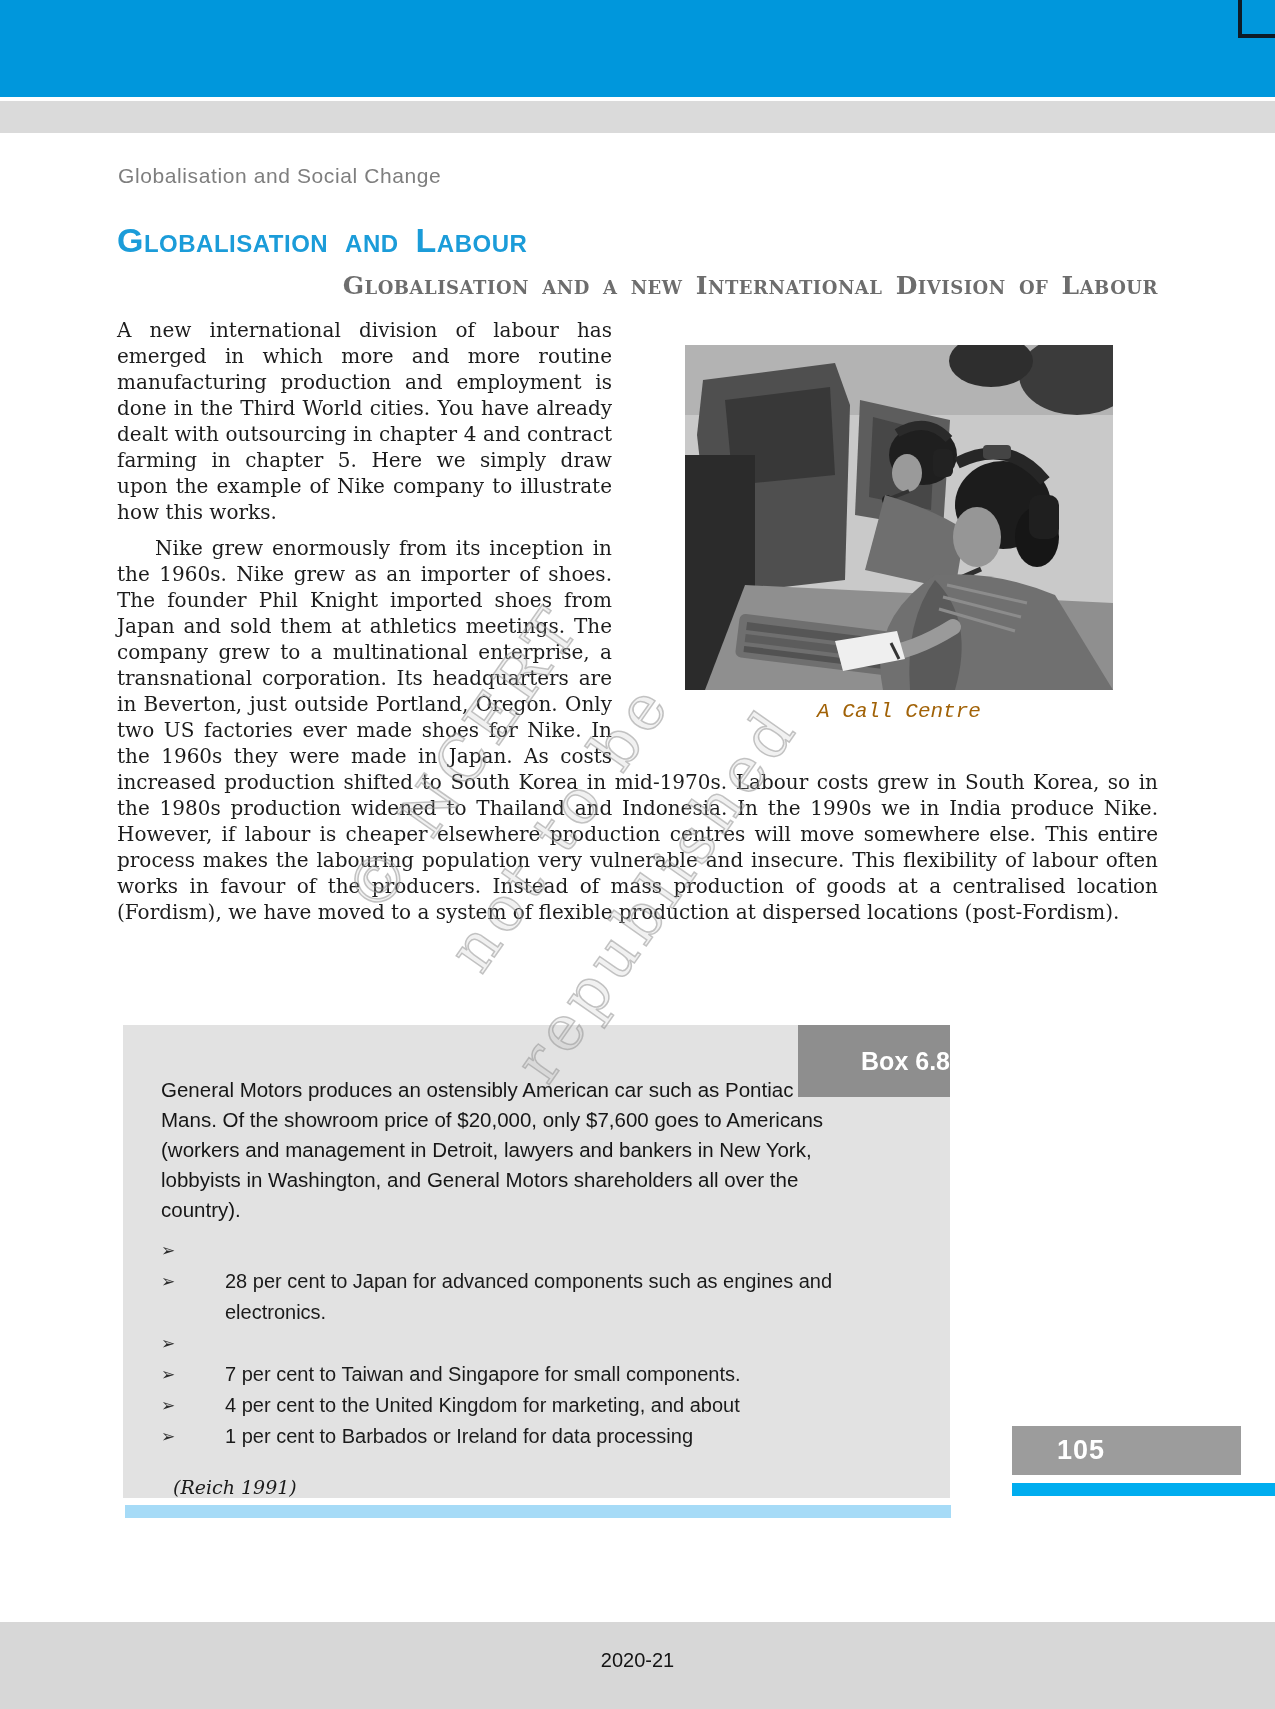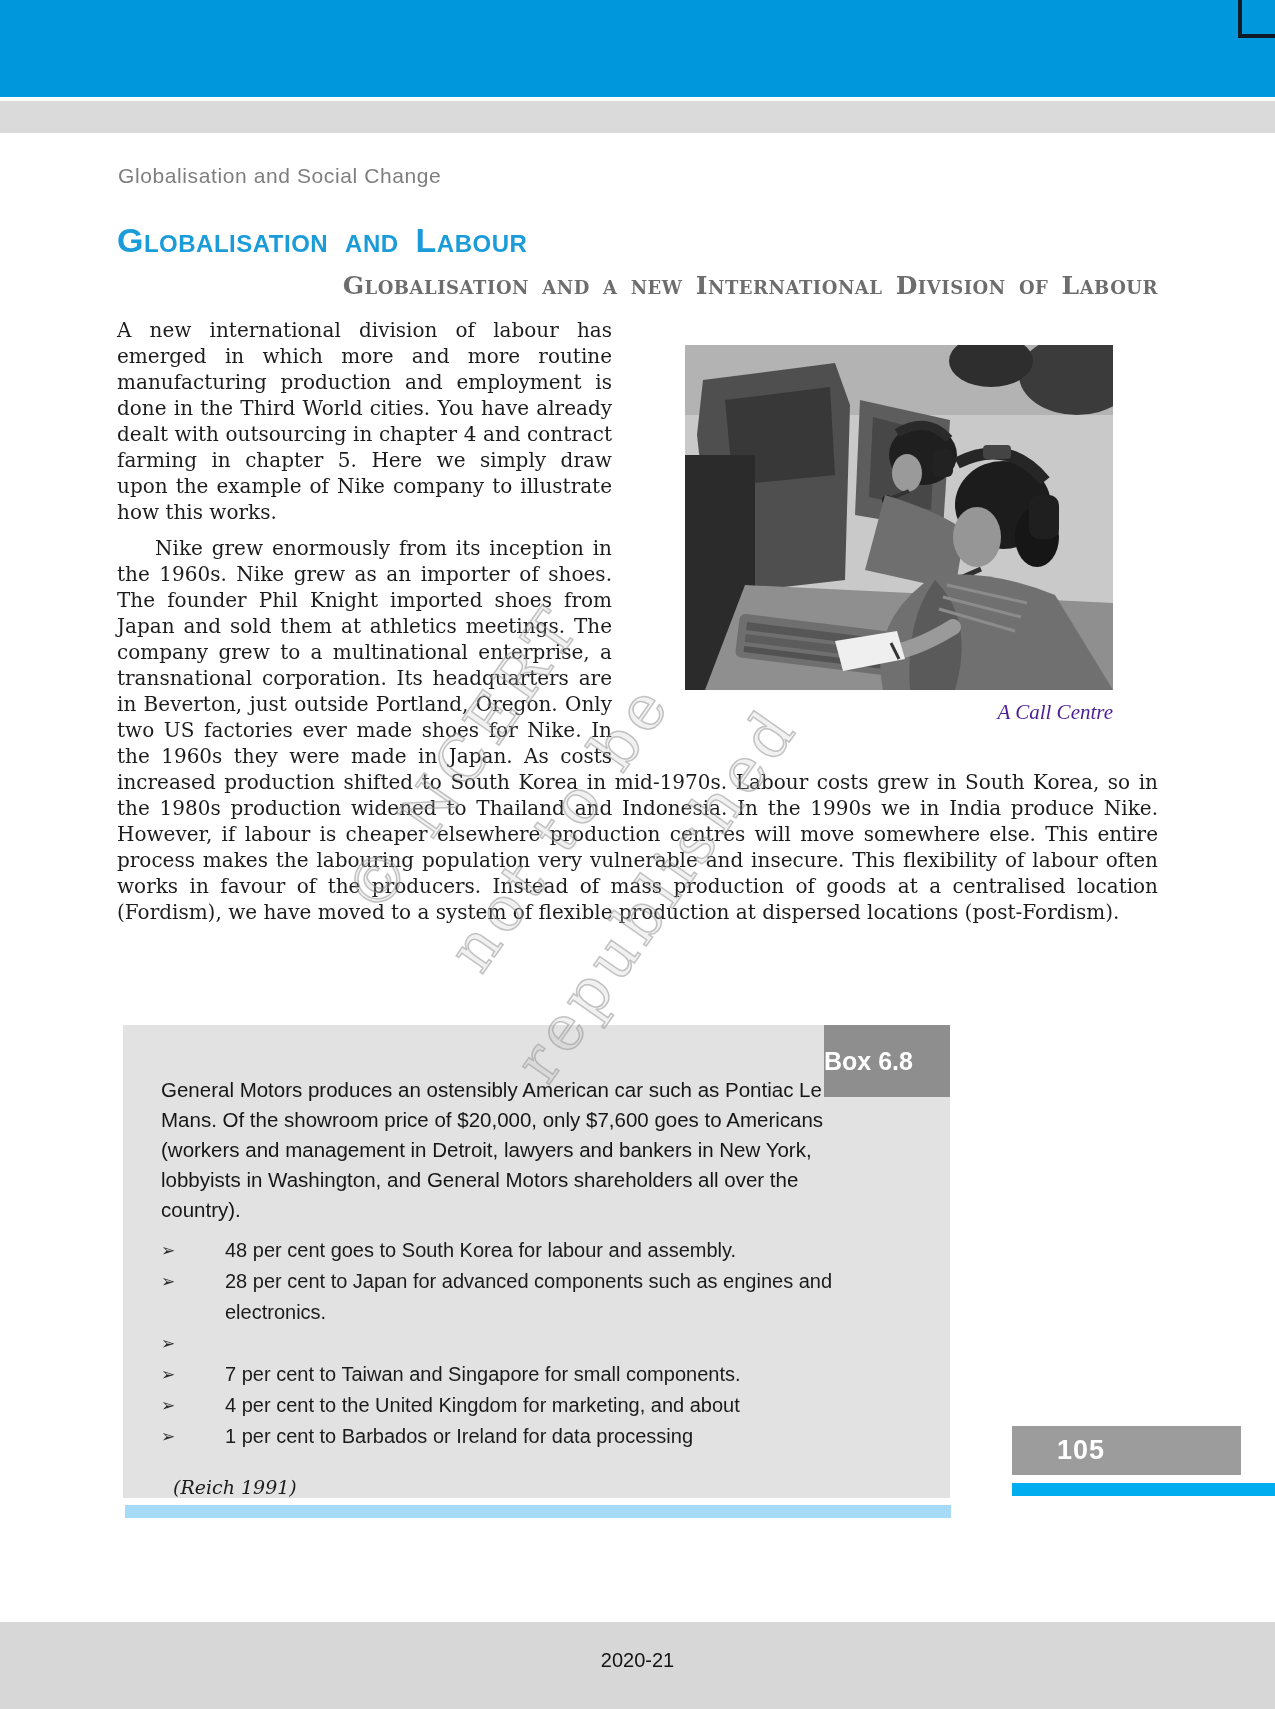--- a/index.html
+++ b/index.html
@@ -15,29 +15,29 @@
     letter-spacing:0.6px;font-weight:400;}
   .content{position:absolute;left:117px;top:221px;width:1041px;z-index:1;}
   h1.section-title{font-variant:small-caps;font-weight:bold;font-size:34px;line-height:38px;
     color:#1B9CD9;margin:0 0 12px 0;word-spacing:7px;letter-spacing:0.5px;
     font-family:"Liberation Sans",sans-serif;}
   h2.section-subtitle{font-variant:small-caps;font-weight:600;font-size:25px;line-height:30px;
     color:#6D6D6D;margin:0 0 16px 0;word-spacing:4px;letter-spacing:0.5px;
     font-family:"DejaVu Serif",serif;text-align:right;}
   figure.callcentre{float:right;width:428px;margin:28px 45px 22px 73px;padding:0;}
   figure.callcentre svg{display:block;}
-  figcaption{font-family:Liberation Serif, serif;font-style:italic;font-size:21px;
-    text-align:right;margin-top:10px;color:#4c1d95;}
+  figcaption{font-family:Liberation Mono, monospace;font-style:italic;font-size:21px;
+    text-align:center;margin-top:10px;color:#a16207;}
   p.body-par{font-family:"DejaVu Serif",serif;font-size:20px;line-height:26px;
     text-align:justify;color:#1c1c1c;margin:0 0 10px 0;}
   p.indented{text-indent:38px;}
   .gm-box{position:absolute;left:123px;top:1025px;width:827px;height:473px;background:#E2E2E2;
     box-sizing:border-box;padding:50px 85px 0 38px;z-index:1;}
-  .gm-label{position:absolute;top:0;right:0;width:126px;height:72px;background:#8E8E8E;
-    color:#ffffff;font-weight:bold;font-size:25px;line-height:72px;text-align:left;}
+  .gm-label{position:absolute;top:0;right:0;width:152px;height:72px;background:#8E8E8E;
+    color:#ffffff;font-weight:bold;font-size:25px;line-height:72px;text-align:right;}
   .gm-box .gm-par{font-size:20.5px;line-height:30px;color:#161616;margin:0 0 10px 0;}
   .gm-box .gm-subhead{font-size:20.5px;line-height:30px;color:#161616;margin:0 0 6px 0;}
   ul.gm-list{list-style:none;margin:0;padding:0;}
   ul.gm-list li{display:flex;font-size:20px;line-height:31px;color:#1b1b1b;}
   ul.gm-list .bullet-glyph{flex:0 0 24px;margin-right:40px;font-size:17px;color:#2a2a2a;}
   .gm-source{font-family:"DejaVu Serif",serif;font-style:italic;font-size:19px;
     margin:24px 0 0 12px;color:#1b1b1b;}
   .bar-lightblue{position:absolute;left:125px;top:1505px;width:826px;height:13px;background:#A6DBF7;}
   .page-tab{position:absolute;left:1012px;top:1426px;width:229px;height:49px;background:#9C9C9C;}
   .page-tab .page-num{margin-left:45px;font-weight:bold;font-size:27px;line-height:49px;
@@ -116,21 +116,20 @@
   <p class="body-par">A new international division of labour has emerged in which more and more routine manufacturing production and employment is done in the Third World cities. You have already dealt with outsourcing in chapter 4 and contract farming in chapter 5. Here we simply draw upon the example of Nike company to illustrate how this works.</p>
   <p class="body-par indented">Nike grew enormously from its inception in the 1960s. Nike grew as an importer of shoes. The founder Phil Knight imported shoes from Japan and sold them at athletics meetings. The company grew to a multinational enterprise, a transnational corporation.  Its headquarters are in Beverton, just outside Portland, Oregon. Only two US factories ever made shoes for Nike. In the 1960s they were made in Japan. As costs increased production shifted to South Korea in mid-1970s. Labour costs grew in South Korea, so in the 1980s production widened to Thailand and Indonesia.  In the 1990s we in India produce Nike. However, if labour is cheaper elsewhere production centres will move somewhere else. This entire process makes the labouring population very vulnerable and insecure. This flexibility of labour often works in favour of the producers. Instead of mass production of goods at a centralised location (Fordism), we have moved to a system of flexible production at dispersed locations (post-Fordism).</p>
 </div>
 
 <div class="gm-box">
   <div class="gm-label">Box 6.8</div>
   <p class="gm-par">General Motors produces an ostensibly American car such as Pontiac Le Mans. Of the showroom price of $20,000, only $7,600 goes to Americans (workers and management in Detroit, lawyers and bankers in New York, lobbyists in Washington, and General Motors shareholders all over the country).</p>
   <ul class="gm-list">
     <li>
       <span class="bullet-glyph">➢</span>
-      <span>48 per cent goes to South Korea for labour and assembly.</span>
     </li>
     <li>
       <span class="bullet-glyph">➢</span>
       <span>28 per cent to Japan for advanced components such as engines and electronics.</span>
     </li>
     <li>
       <span class="bullet-glyph">➢</span>
     </li>
     <li>
       <span class="bullet-glyph">➢</span>

